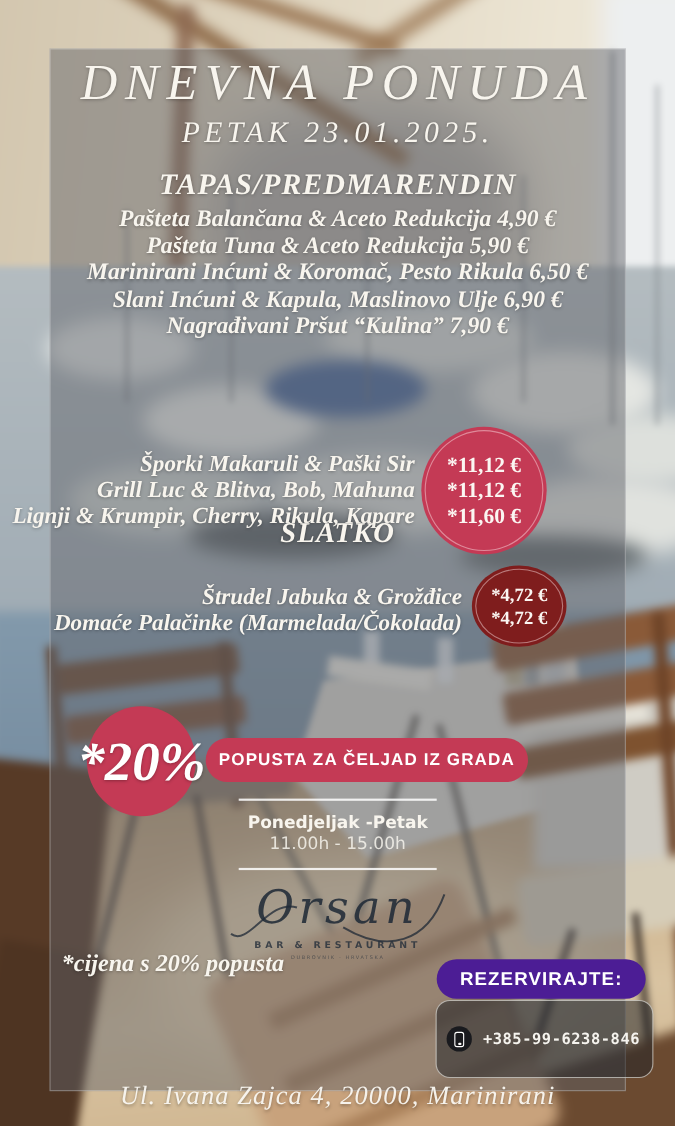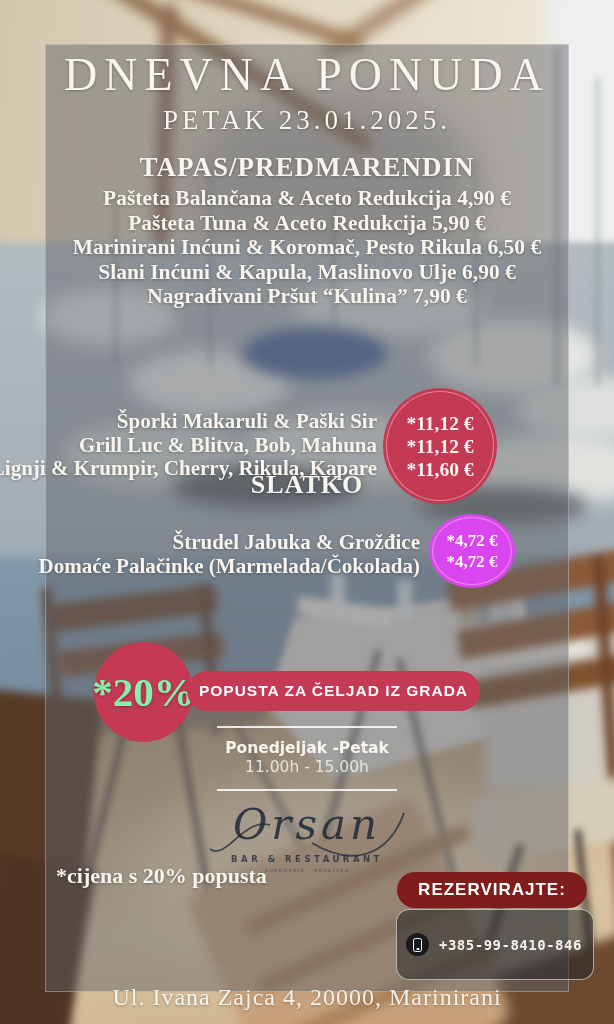--- a/index.html
+++ b/index.html
@@ -7,40 +7,40 @@
           font-family:"Liberation Serif","DejaVu Serif",serif;}
   
   .bg{position:absolute;inset:0;background:#a9b2b8;filter:blur(3px);transform:scale(1.03);}
   .b{position:absolute;}
   
   .overlay-panel{position:absolute;left:45px;top:44px;width:524px;height:948px;
     background:rgba(95,97,104,.47);border:1px solid rgba(255,255,255,.30);box-sizing:border-box;}
   
   .content{position:absolute;inset:0;color:#f8f5ee;}
   .ctr{position:absolute;left:45px;width:524px;text-align:center;}
-  .tsh{text-shadow:0 1px 3px rgba(0,0,0,.30);}
+  .tsh{text-shadow:0 1px 3px rgba(0,0,0,.30);font-style:italic;}
   .title{top:48px;font-size:46px;letter-spacing:7px;font-weight:500;}
   .date{top:105px;font-size:27px;letter-spacing:4px;}
   .sec-h{font-weight:bold;font-size:26px;letter-spacing:1px;}
   .tapas-h{top:152px;font-size:27px;}
   .tapas-items{top:186px;font-size:21.5px;font-weight:bold;line-height:24.5px;}
   .mar-h{top:377px;}
   .mar-items{position:absolute;right:237px;top:410px;text-align:right;
              font-size:21px;font-weight:bold;line-height:23.5px;white-space:nowrap;}
   .sla-h{top:470px;}
   .sla-items{position:absolute;right:194px;top:531px;text-align:right;
              font-size:21px;font-weight:bold;line-height:23.5px;white-space:nowrap;}
   .badge{position:absolute;border-radius:50%;display:flex;flex-direction:column;
          justify-content:center;align-items:center;font-weight:bold;color:#fbf6f2;}
   .badge::before{content:"";position:absolute;inset:3px;border:1.5px solid rgba(255,235,238,.45);border-radius:50%;}
   .badge1{left:383px;top:388px;width:114px;height:116px;font-size:19.5px;line-height:23px;}
   .badge2{left:429px;top:514px;width:86px;height:74px;font-size:17px;line-height:21.5px;}
-  .circle20{position:absolute;left:94px;top:642px;width:99px;height:100px;border-radius:50%;
+  .circle20{position:absolute;left:79px;top:642px;width:99px;height:100px;border-radius:50%;
             display:flex;align-items:center;justify-content:center;
-            font-size:41px;font-weight:bold;color:#86efac;}
+            font-size:50px;font-weight:bold;color:#ffffff;}
   .pill{position:absolute;left:187px;top:671px;width:293px;height:40px;border-radius:20px;
         display:flex;align-items:center;justify-content:center;
         font-family:"Liberation Sans","DejaVu Sans",sans-serif;font-weight:bold;
         font-size:15.5px;letter-spacing:1px;color:#fff;white-space:nowrap;}
   .divider{position:absolute;left:217px;width:180px;height:1.5px;background:rgba(255,255,255,.85);}
   .d1{top:726px;}.d2{top:789px;}
   .days{top:739px;font-family:"DejaVu Sans","Liberation Sans",sans-serif;font-weight:bold;font-size:15.5px;}
   .hours{top:758px;font-family:"DejaVu Sans","Liberation Sans",sans-serif;font-size:15.5px;color:rgba(246,243,236,.85);}
   .logo-svg{position:absolute;left:192px;top:791px;}
   .note{position:absolute;left:56px;top:863px;font-size:22px;font-weight:bold;}
@@ -162,21 +162,21 @@
       <div>*11,12 €</div>
       <div>*11,12 €</div>
       <div>*11,60 €</div>
     </div>
 
     <div class="ctr tsh sec-h sla-h">SLATKO</div>
     <div class="sla-items tsh">
       <div>Štrudel Jabuka &amp; Grožđice</div>
       <div>Domaće Palačinke (Marmelada/Čokolada)</div>
     </div>
-    <div class="badge badge2" style="background:#d946ef;">
+    <div class="badge badge2" style="background:#7f1d1d;">
       <div>*4,72 €</div>
       <div>*4,72 €</div>
     </div>
 
     <div class="circle20 tsh" style="background:#c43a55;">*20%</div>
     <div class="pill" style="background:#c43a55;">POPUSTA ZA ČELJAD IZ GRADA</div>
 
     <div class="divider d1"></div>
     <div class="ctr days">Ponedjeljak -Petak</div>
     <div class="ctr hours">11.00h - 15.00h</div>
@@ -185,26 +185,26 @@
     <svg class="logo-svg" width="230" height="90" viewBox="0 0 230 90">
       <path d="M18,58 C34,70 52,26 78,34" stroke="#1d2835" stroke-width="1.8" fill="none" opacity="0.75"></path>
       <path d="M120,52 C160,76 196,66 212,22" stroke="#1d2835" stroke-width="1.8" fill="none" opacity="0.75"></path>
       <text x="115" y="48" text-anchor="middle" fill="#1d2835" opacity="0.85" font-family="DejaVu Serif, Liberation Serif, serif" font-style="italic" font-size="42" letter-spacing="4">Orsan</text>
       <text x="115" y="71" text-anchor="middle" fill="#242e3a" opacity="0.8" font-family="DejaVu Sans, Liberation Sans, sans-serif" font-weight="bold" font-size="8.5" letter-spacing="3.5">BAR &amp; RESTAURANT</text>
       <text x="115" y="81" text-anchor="middle" fill="#242e3a" opacity="0.6" font-family="DejaVu Sans, Liberation Sans, sans-serif" font-size="4.5" letter-spacing="1.5">DUBROVNIK - HRVATSKA</text>
     </svg>
 
     <div class="note tsh">*cijena s 20% popusta</div>
 
-    <div class="reserve-btn" style="background:#7f1d1d;">REZERVIRAJTE:</div>
+    <div class="reserve-btn" style="background:#4c1d95;">REZERVIRAJTE:</div>
 
     <div class="phone-panel">
       <div class="phone-row">
         <span class="phone-ico">
             <span class="ph"></span>
           </span>
-        <span class="phone-num">+385-99-8410-846</span>
+        <span class="phone-num">+385-99-6238-846</span>
       </div>
     </div>
 
     <div class="ctr tsh footer">Ul. Ivana Zajca 4, 20000, Marinirani</div>
   </div>
 </div>
 
 </body></html>

